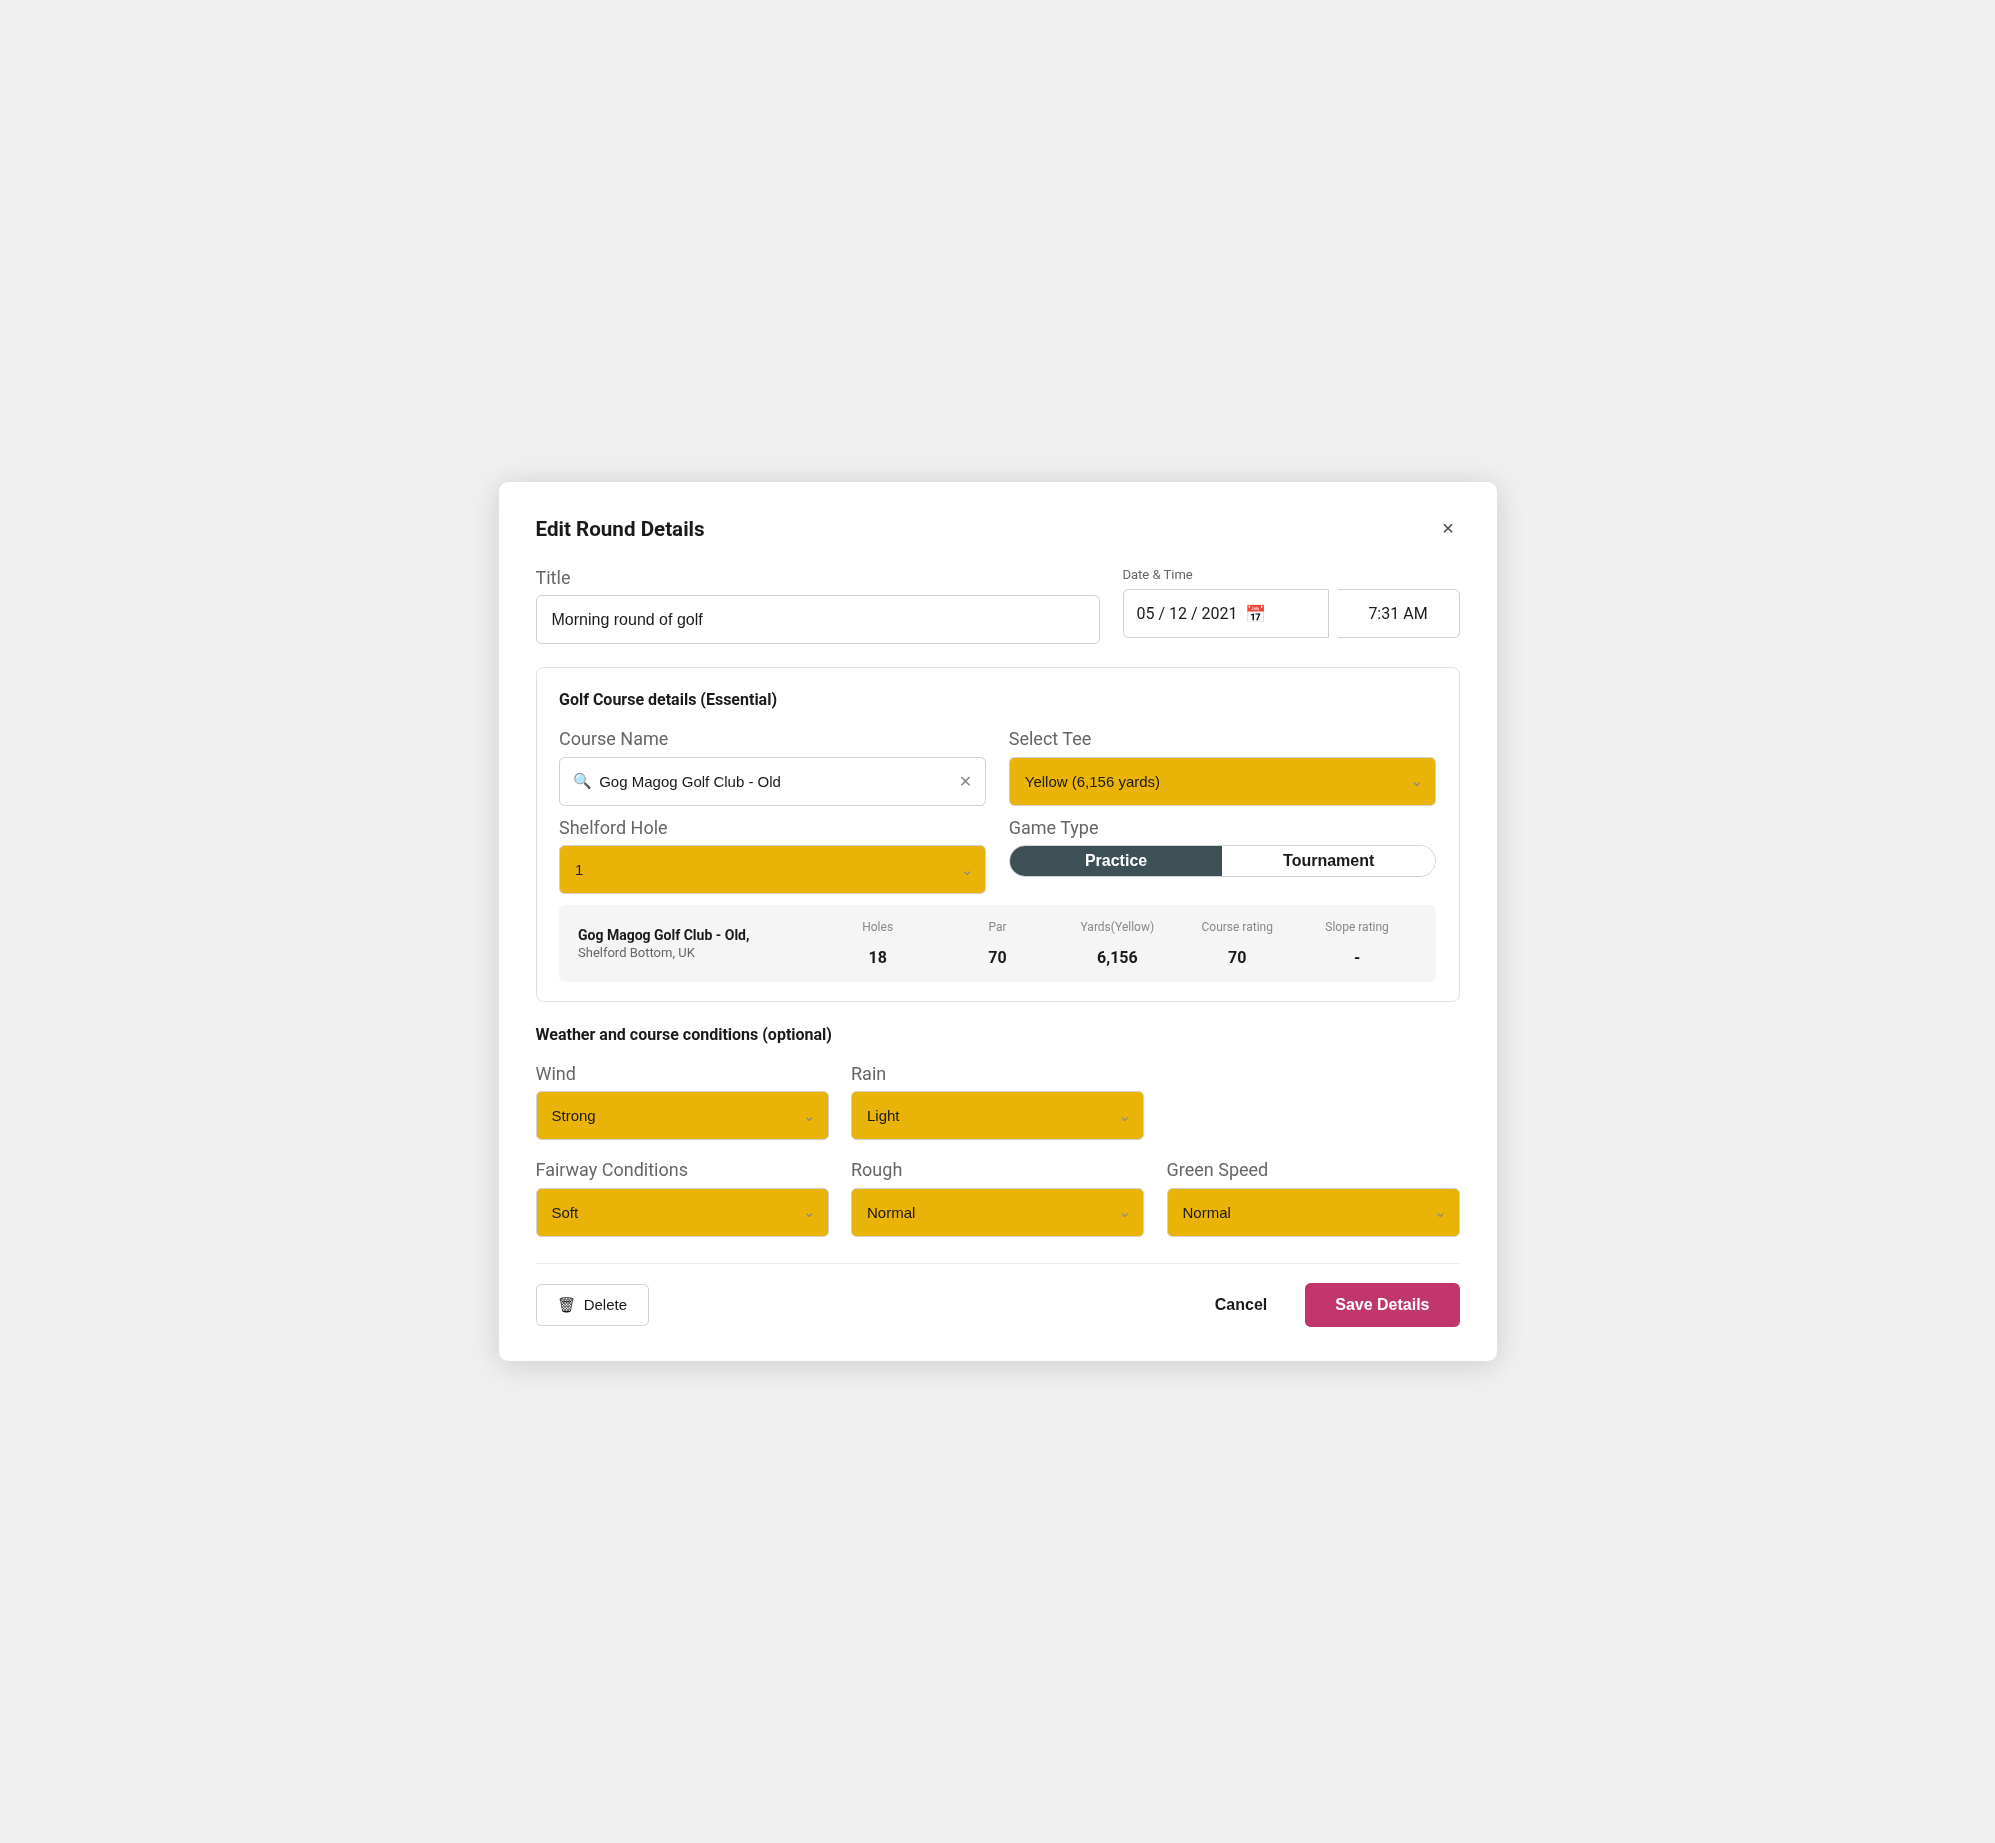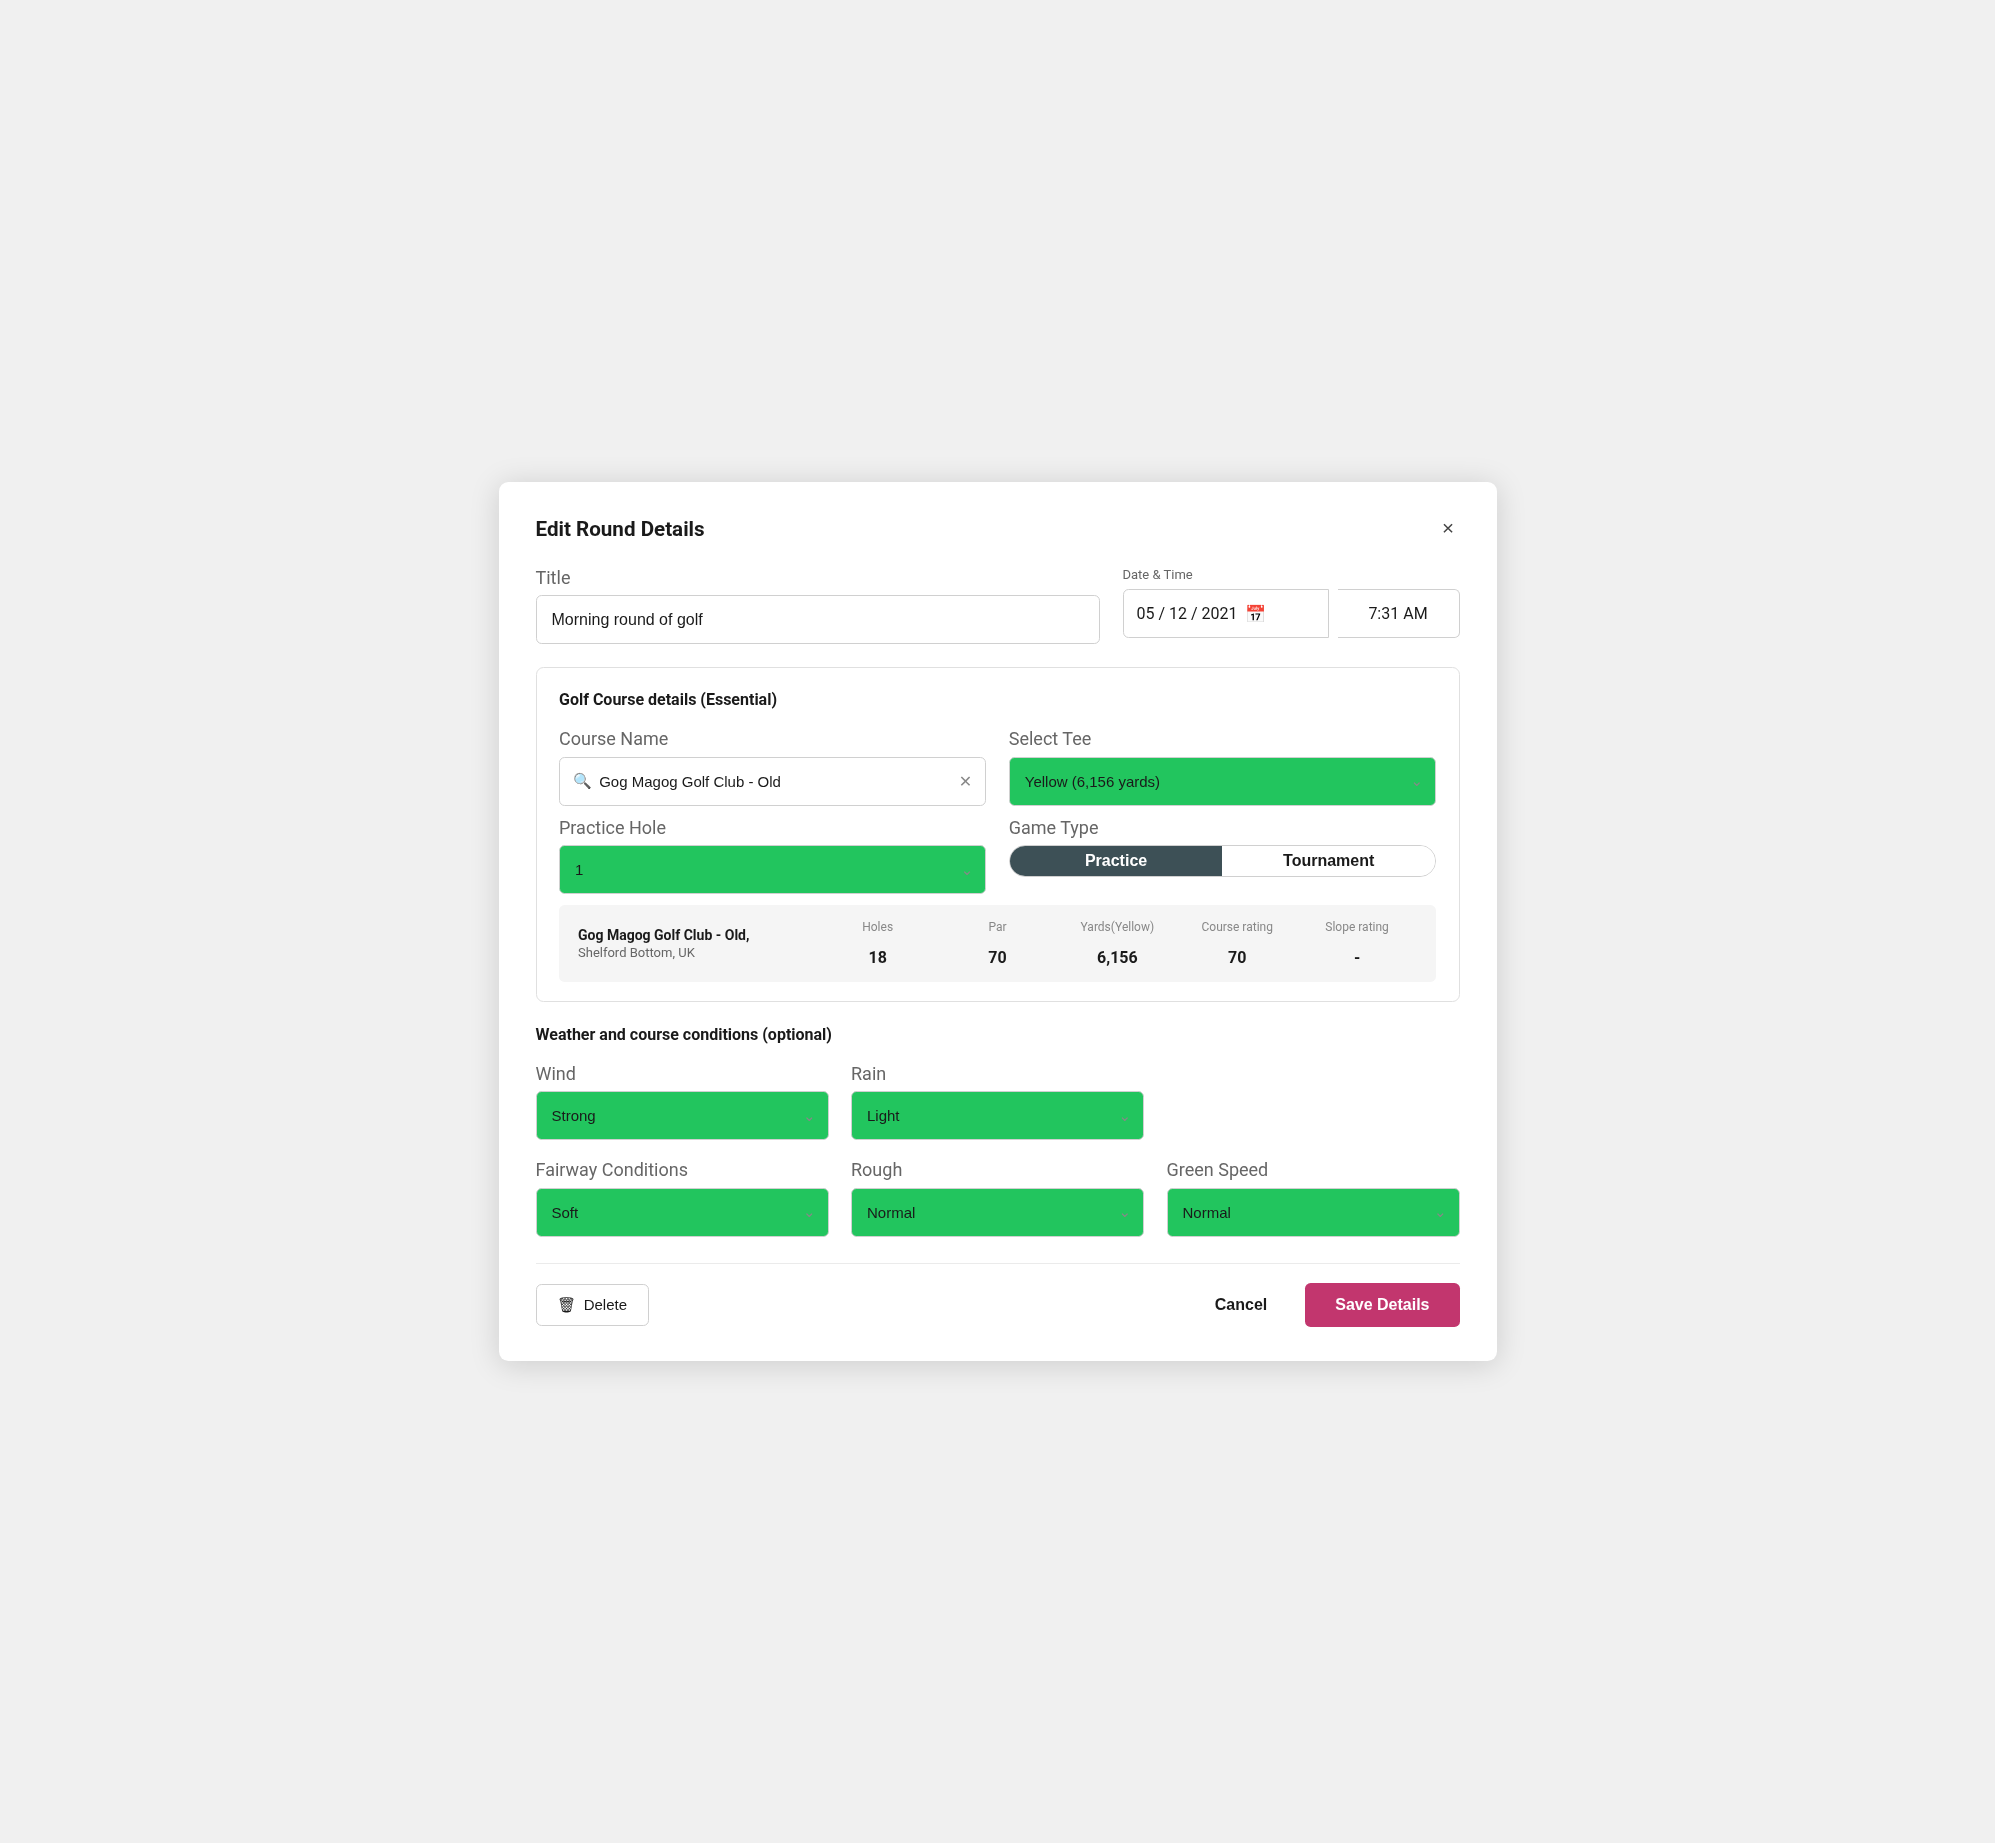--- a/index.html
+++ b/index.html
@@ -172,21 +172,21 @@
       appearance: none;
       -webkit-appearance: none;
       border: 1.4px solid #d0d0d0;
       border-radius: 5.6px;
       padding: 0 37px 0 15px;
       height: 49px;
       font-size: 15px;
       color: #1a1a1a;
       width: 100%;
       outline: none;
-      background: #22c55e;
+      background: #eab308;
       cursor: pointer;
     }
     .select-arrow {
       position: absolute;
       right: 13px;
       top: 50%;
       transform: translateY(-50%);
       pointer-events: none;
       color: #888;
       font-size: 15px;
@@ -368,21 +368,21 @@
             <option>Red</option>
             <option>Blue</option>
           </select>
           <span class="select-arrow">⌄</span>
         </div>
       </div>
     </div>
 
     <div class="two-col">
       <div class="col-half field-group">
-        <span class="field-label">Practice Hole</span>
+        <span class="field-label">Shelford Hole</span>
         <div class="select-wrap">
           <select class="select-input">
             <option>1</option><option>2</option><option>3</option><option>4</option>
             <option>5</option><option>6</option><option>7</option><option>8</option>
             <option>9</option><option>10</option>
           </select>
           <span class="select-arrow">⌄</span>
         </div>
       </div>
       <div class="col-half field-group">

